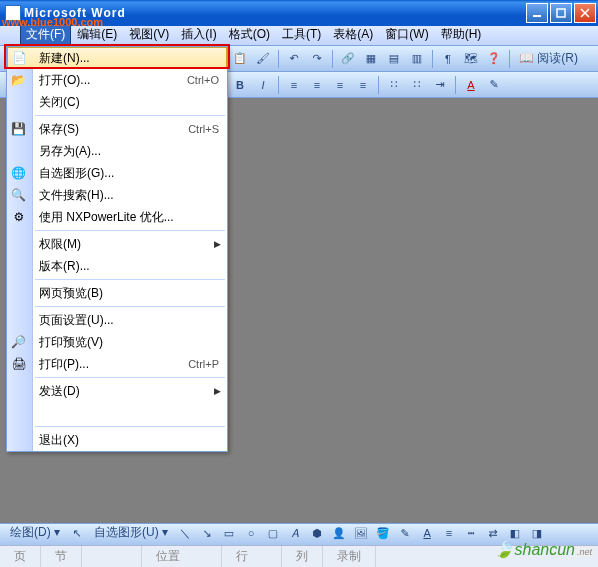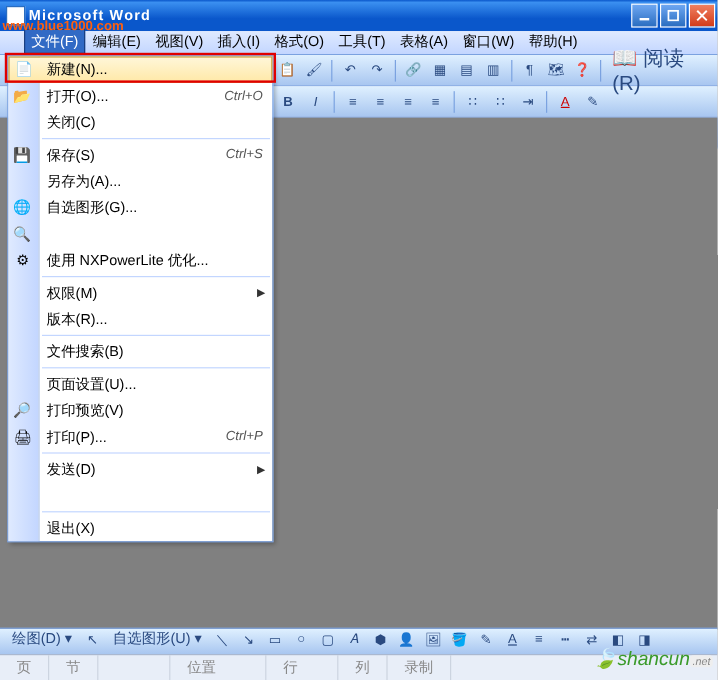--- a/index.html
+++ b/index.html
@@ -17,33 +17,33 @@
 
   
   .menubar { height: 20px; background: linear-gradient(#dfeaff, #c3d6ff); border-bottom: 1px solid #7ba2e0; display: flex; align-items: flex-end; font-size: 12px; padding-left: 20px; }
   .menubar .menuitem { padding: 2px 6px; cursor: default; }
   .menubar .menuitem.open { background: #316ac5; color: #fff; border: 1px solid #1a3f80; padding: 1px 5px; }
 
   
   .toolbar { height: 26px; background: linear-gradient(#dff0ff, #a8c6f0); border-bottom: 1px solid #7ba2e0; display: flex; align-items: center; padding: 0 4px; gap: 3px; }
   .tb-btn { width: 20px; height: 20px; display: flex; align-items: center; justify-content: center; font-size: 11px; color: #2a4a80; border: 1px solid transparent; }
   .tb-sep { width: 1px; height: 18px; background: #7ba2e0; margin: 0 2px; }
-  .tb-read { font-size: 17px; color: #2a4a80; padding: 0 4px; }
+  .tb-read { font-size: 12px; color: #2a4a80; padding: 0 4px; }
 
   
   .docarea { background: #808080; position: absolute; left: 0; right: 0; top: 98px; bottom: 42px; }
 
   
   .dropdown { position: absolute; left: 6px; top: 46px; width: 222px; background: linear-gradient(to right, #fff 28px, #fff 100%); border: 1px solid #7ba2e0; box-shadow: 2px 2px 4px rgba(0,0,0,.3); z-index: 100; font-size: 12px; }
   .dropdown .iconcol { position: absolute; left: 0; top: 0; bottom: 0; width: 26px; background: linear-gradient(to right, #dfeaff, #c3d6ff); border-right: 1px solid #b0c6ea; }
   .dd-item { position: relative; height: 22px; display: flex; align-items: center; padding-left: 32px; padding-right: 8px; cursor: default; }
   .dd-item.highlight { background: linear-gradient(#fff6d8, #ffe9a8); border: 1px solid #d0a030; padding-left: 31px; }
   .dd-item .dd-icon { position: absolute; left: 4px; width: 16px; height: 16px; display: flex; align-items: center; justify-content: center; font-size: 12px; }
   .dd-item .dd-label { flex: 1; }
-  .dd-item .dd-accel { color: #555; font-size: 11px; font-style: italic; }
+  .dd-item .dd-accel { color: #555; font-size: 11px; }
   .dd-item .submenu-arrow { position: absolute; right: 6px; font-size: 9px; color: #333; }
   .dd-sep { height: 1px; background: #c3d6ff; margin: 2px 2px 2px 28px; }
   .redbox { position: absolute; border: 2px solid #e00000; pointer-events: none; z-index: 200; }
 
   
   .drawbar { position: absolute; bottom: 22px; left: 0; right: 0; height: 22px; background: linear-gradient(#dff0ff, #a8c6f0); border-top: 1px solid #7ba2e0; display: flex; align-items: flex-start; font-size: 12px; padding: 0 6px; gap: 4px; color: #2a4a80; }
   .drawbar .db-label { padding: 0 4px; }
   .drawbar .db-btn { width: 18px; height: 18px; display: flex; align-items: center; justify-content: center; font-size: 11px; }
 
   
@@ -167,39 +167,40 @@
     <div class="dd-item">
       <span class="dd-icon"></span>
       <span class="dd-label">另存为(A)...</span>
     </div>
     <div class="dd-item">
       <span class="dd-icon">🌐</span>
       <span class="dd-label">自选图形(G)...</span>
     </div>
     <div class="dd-item">
       <span class="dd-icon">🔍</span>
+      <span class="dd-label">文件搜索(H)...</span>
     </div>
     <div class="dd-item">
       <span class="dd-icon">⚙</span>
       <span class="dd-label">使用 NXPowerLite 优化...</span>
     </div>
     <div class="dd-sep"></div>
     <div class="dd-item">
       <span class="dd-icon"></span>
       <span class="dd-label">权限(M)</span>
       <span class="submenu-arrow">▶</span>
     </div>
     <div class="dd-item">
       <span class="dd-icon"></span>
       <span class="dd-label">版本(R)...</span>
     </div>
     <div class="dd-sep"></div>
     <div class="dd-item">
       <span class="dd-icon"></span>
-      <span class="dd-label">文件搜索(B)</span>
+      <span class="dd-label">网页预览(B)</span>
     </div>
     <div class="dd-sep"></div>
     <div class="dd-item">
       <span class="dd-icon"></span>
       <span class="dd-label">页面设置(U)...</span>
     </div>
     <div class="dd-item">
       <span class="dd-icon">🔎</span>
       <span class="dd-label">打印预览(V)</span>
     </div>

